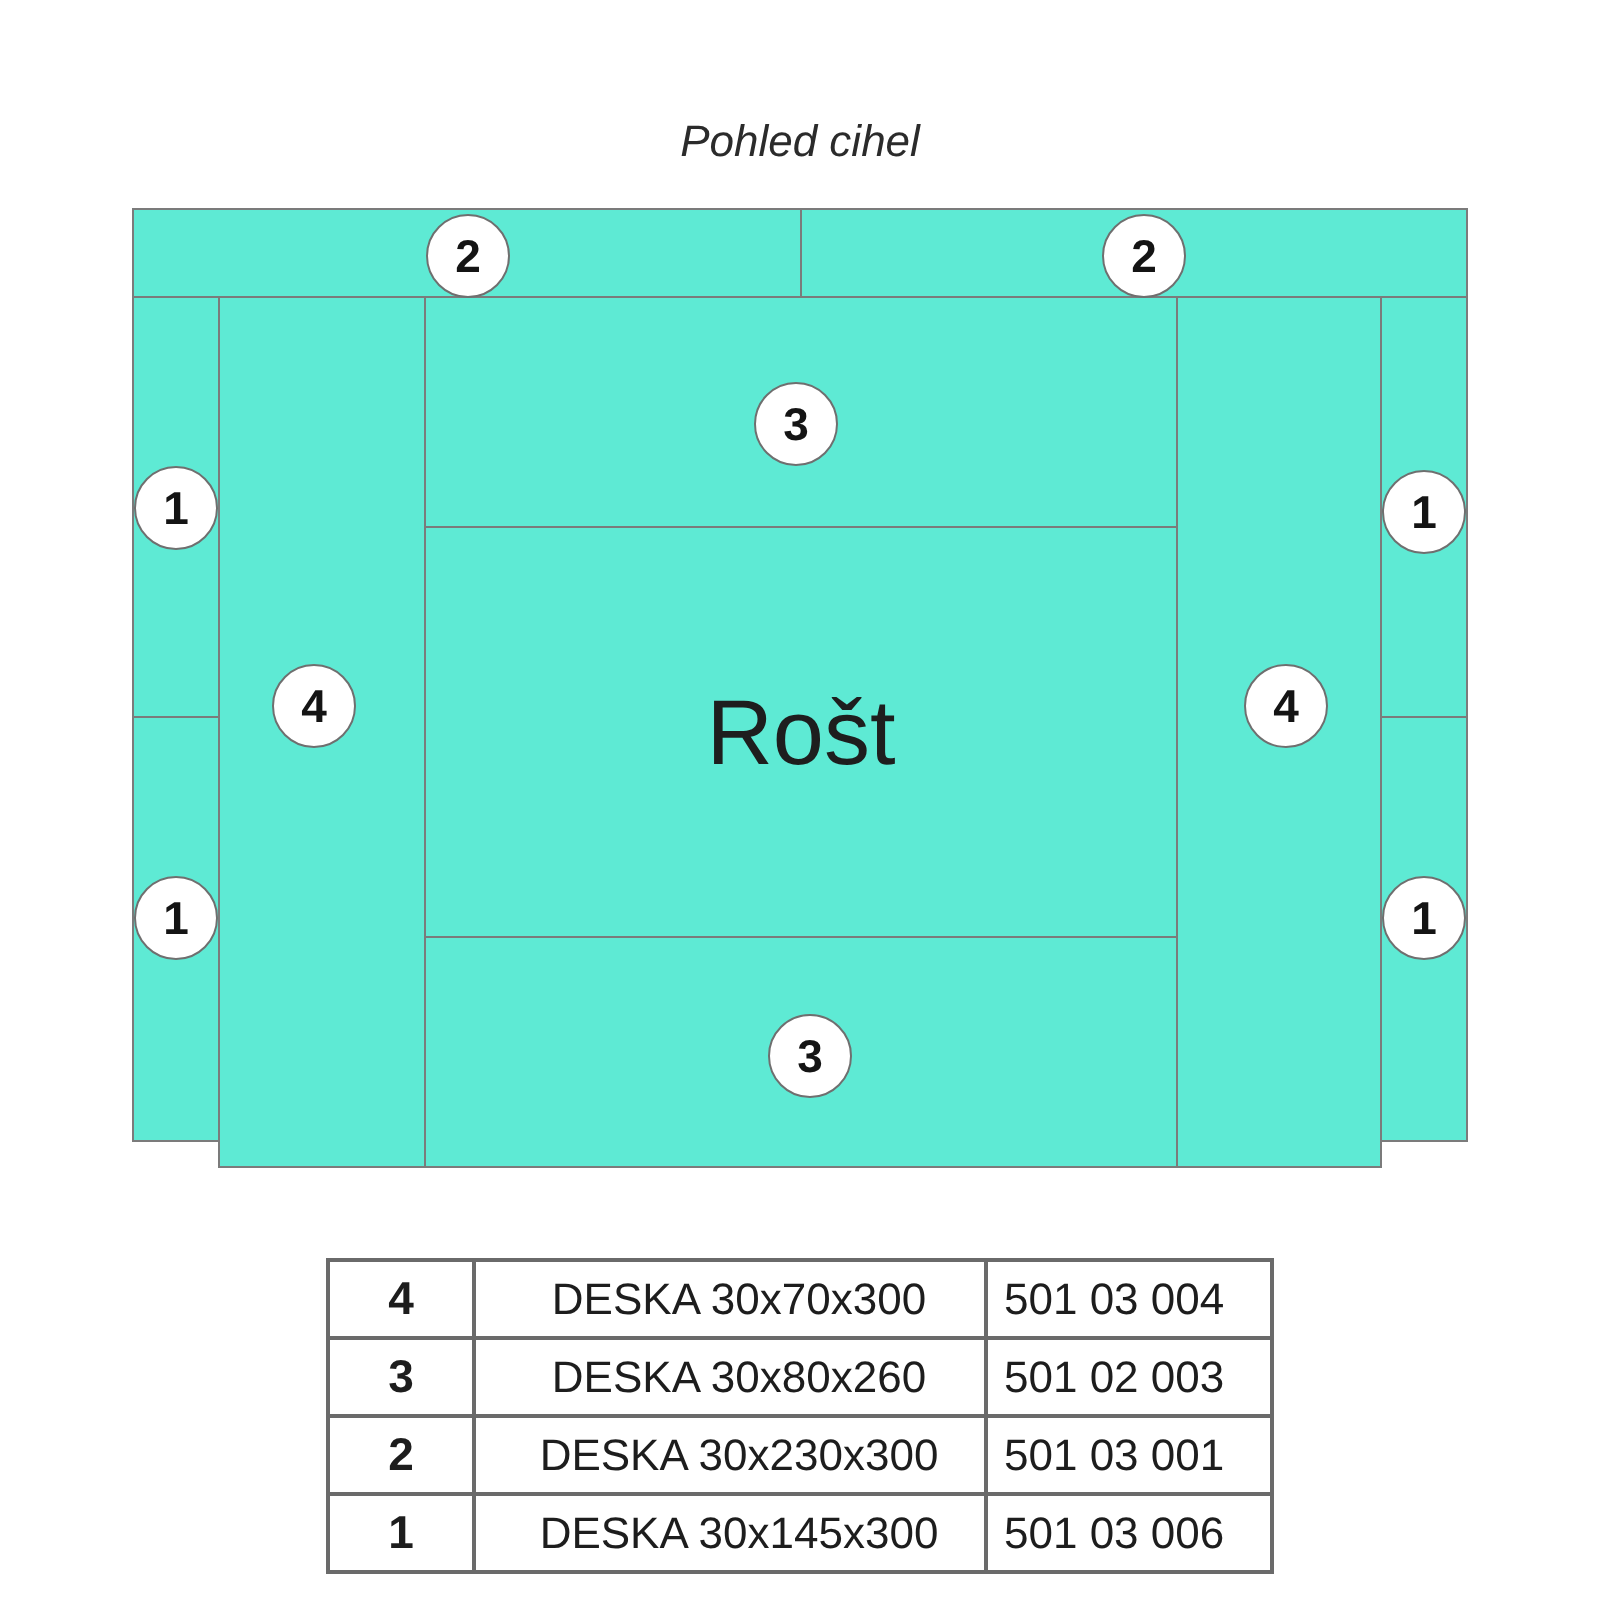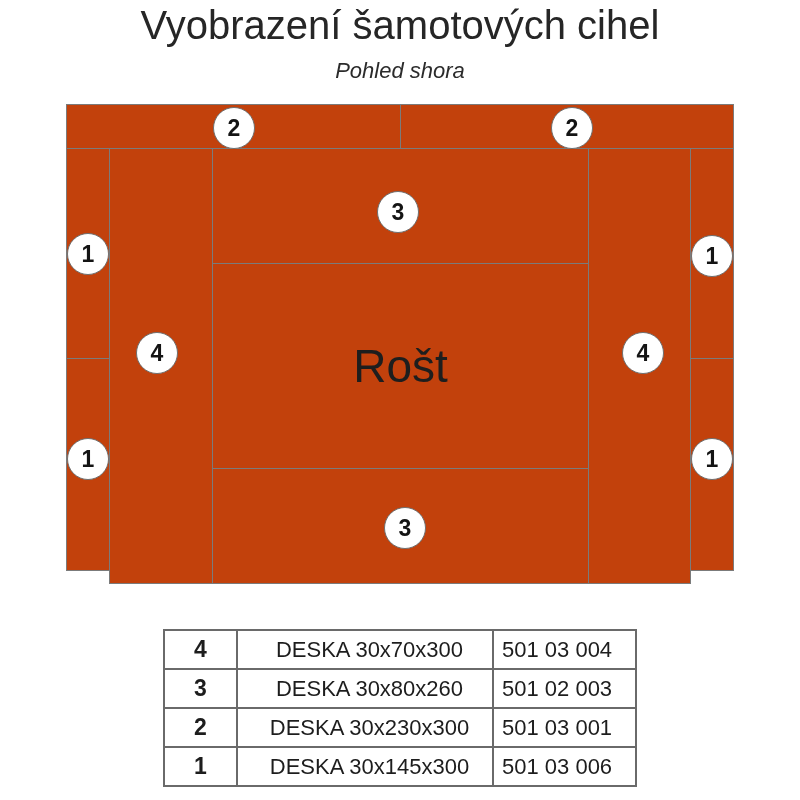--- a/index.html
+++ b/index.html
@@ -33,21 +33,21 @@
     text-align: center;
     font-size: 22px;
     font-style: italic;
     color: #2b2b2b;
   }
   
   .cell {
     position: absolute;
     box-sizing: border-box;
     border: 1px solid #7b7b7b;
-    background: #c2410c;
+    background: #5eead4;
   }
   .bar-left          { left: 66px;  top: 104px; width: 335px; height: 45px; }
   .bar-right         { left: 400px; top: 104px; width: 334px; height: 45px; }
   .left-narrow-top   { left: 66px;  top: 148px; width: 44px;  height: 211px; }
   .left-narrow-bot   { left: 66px;  top: 358px; width: 44px;  height: 213px; }
   .left-wide         { left: 109px; top: 148px; width: 104px; height: 436px; }
   .center-top        { left: 212px; top: 148px; width: 377px; height: 116px; }
   .center-mid        { left: 212px; top: 263px; width: 377px; height: 206px;
                        display: flex; align-items: center; justify-content: center; }
   .center-bot        { left: 212px; top: 468px; width: 377px; height: 116px; }
@@ -108,22 +108,21 @@
   }
   .parts td.pos  { text-align: center; font-weight: bold; font-size: 23px; }
   .parts td.name { padding-left: 9px; text-align: center; }
   .parts td.code { padding-left: 8px; border-radius: 15px; }
 </style>
 </head>
 <body>
 
 <div class="page">
 
-  <div class="title">Vyobrazení šamotových cihel</div>
-  <div class="subtitle">Pohled shora</div>
+  <div class="subtitle">Pohled cihel</div>
 
   <div>
     <div class="cell bar-left"></div>
     <div class="cell bar-right"></div>
     <div class="cell left-narrow-top"></div>
     <div class="cell left-narrow-bot"></div>
     <div class="cell left-wide"></div>
     <div class="cell center-top"></div>
     <div class="cell center-mid">
       <span class="grate-label">Rošt</span>

